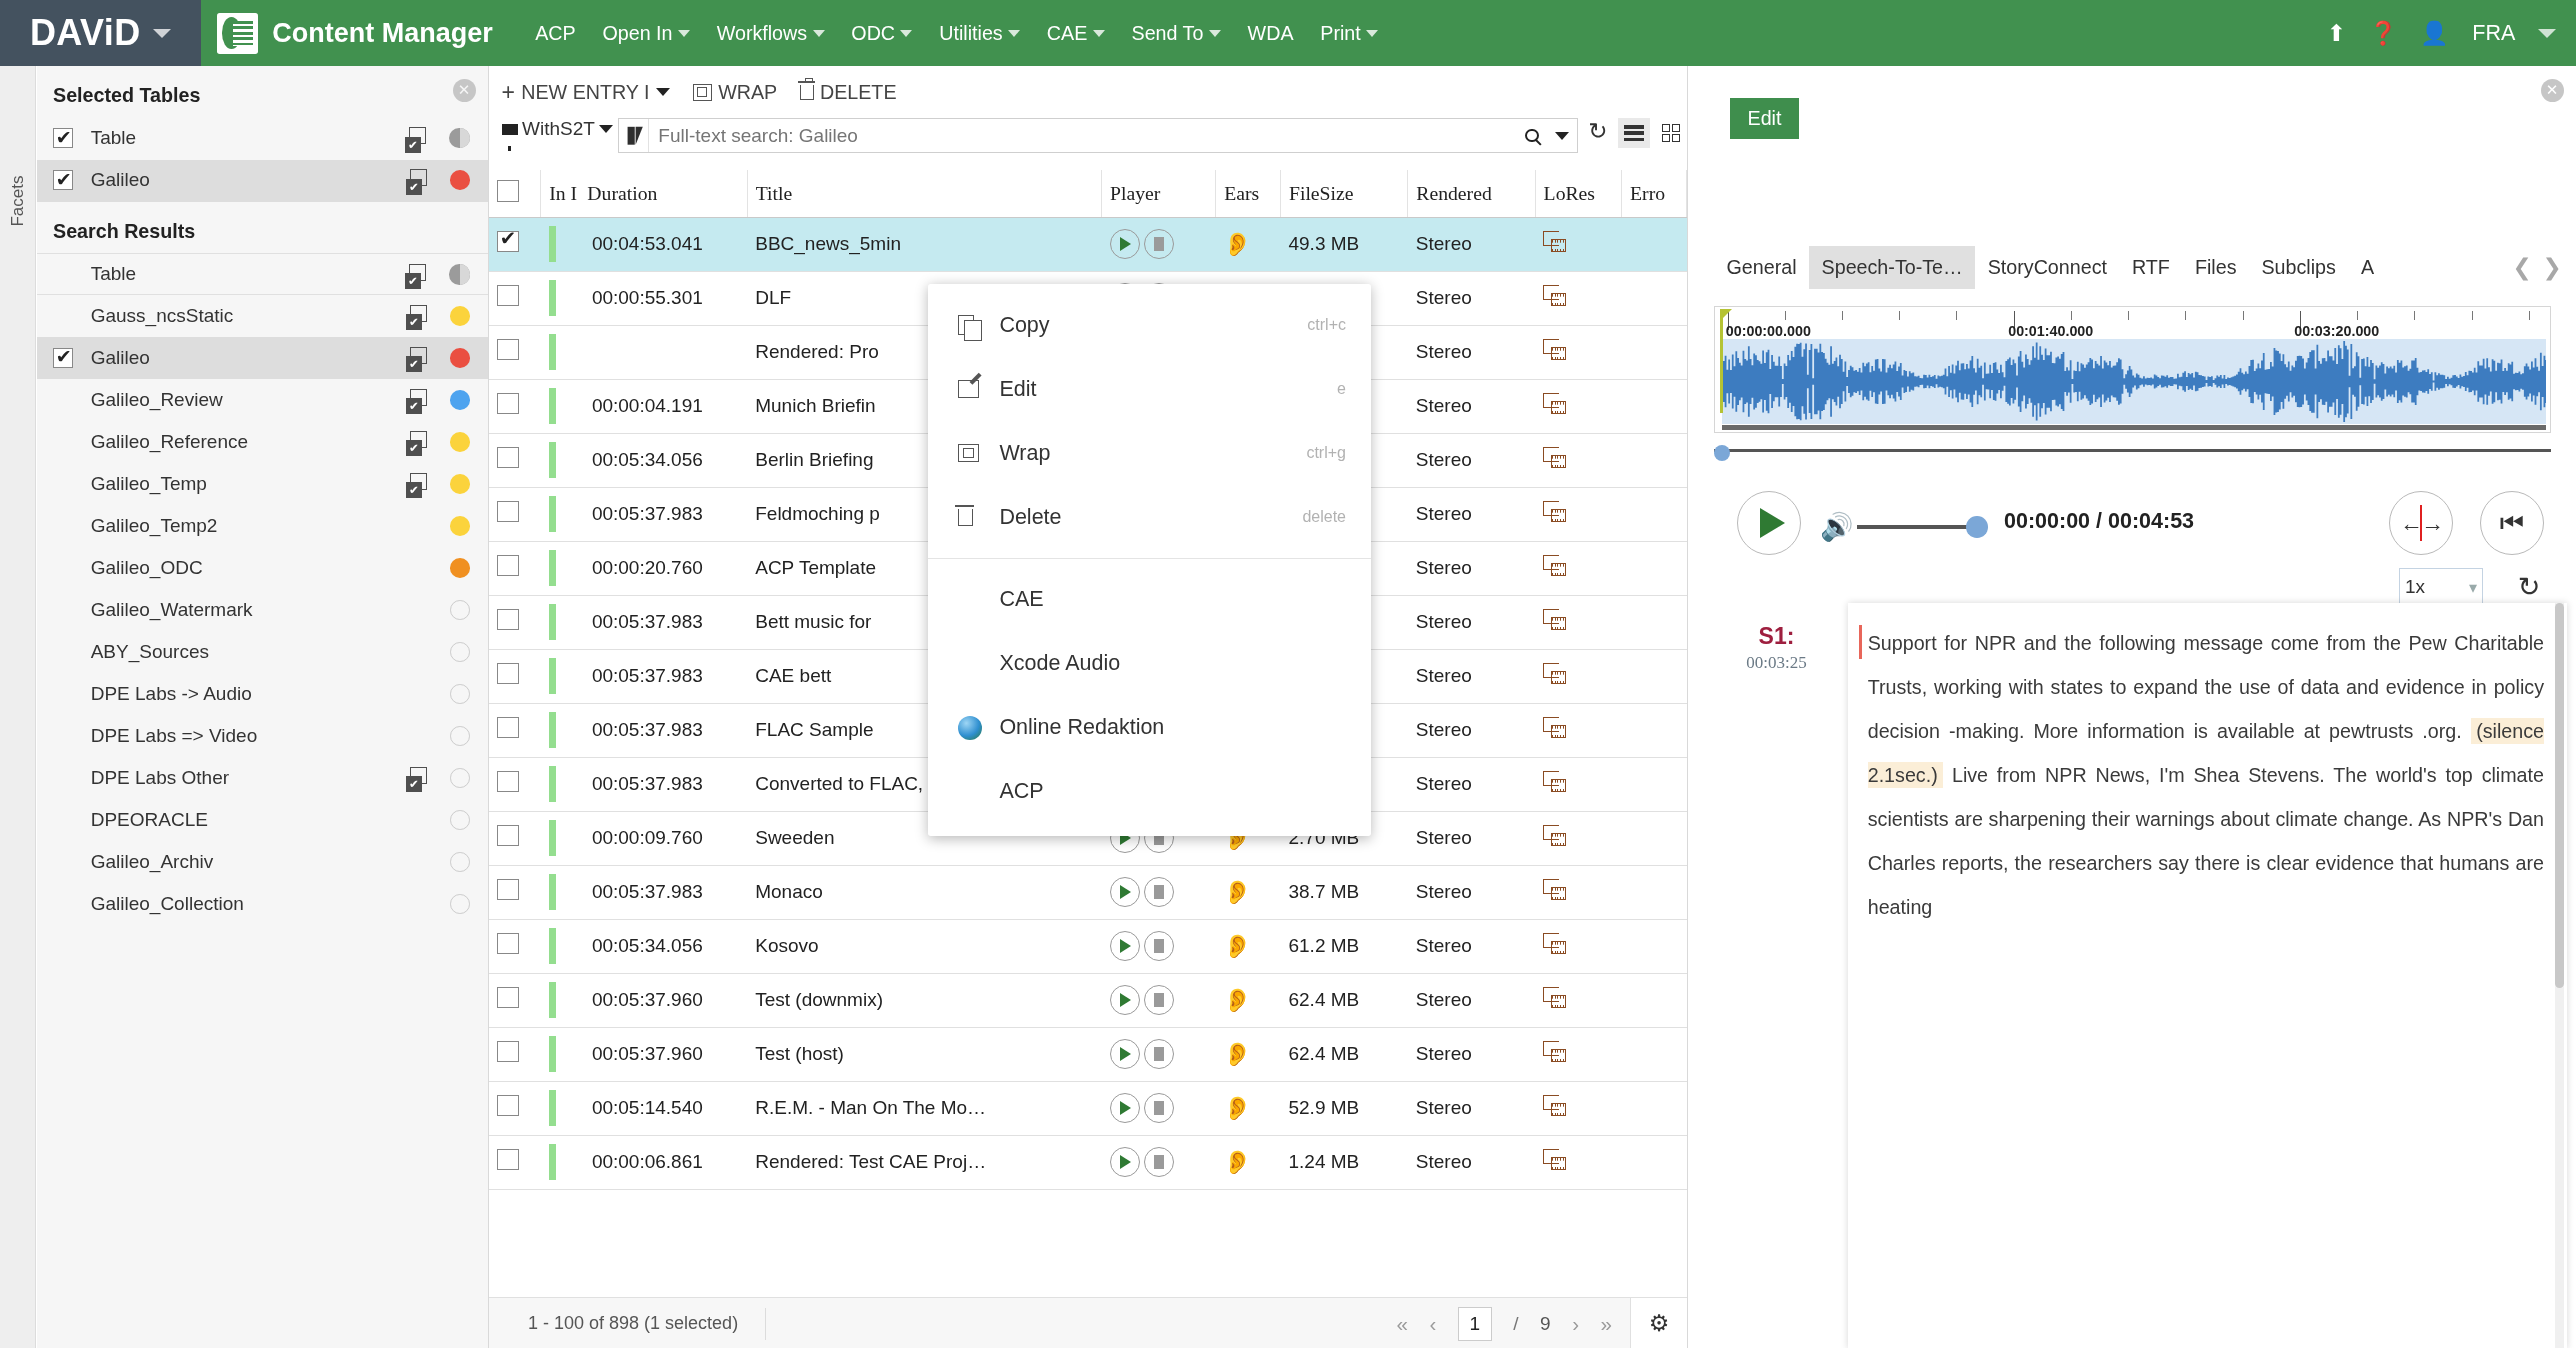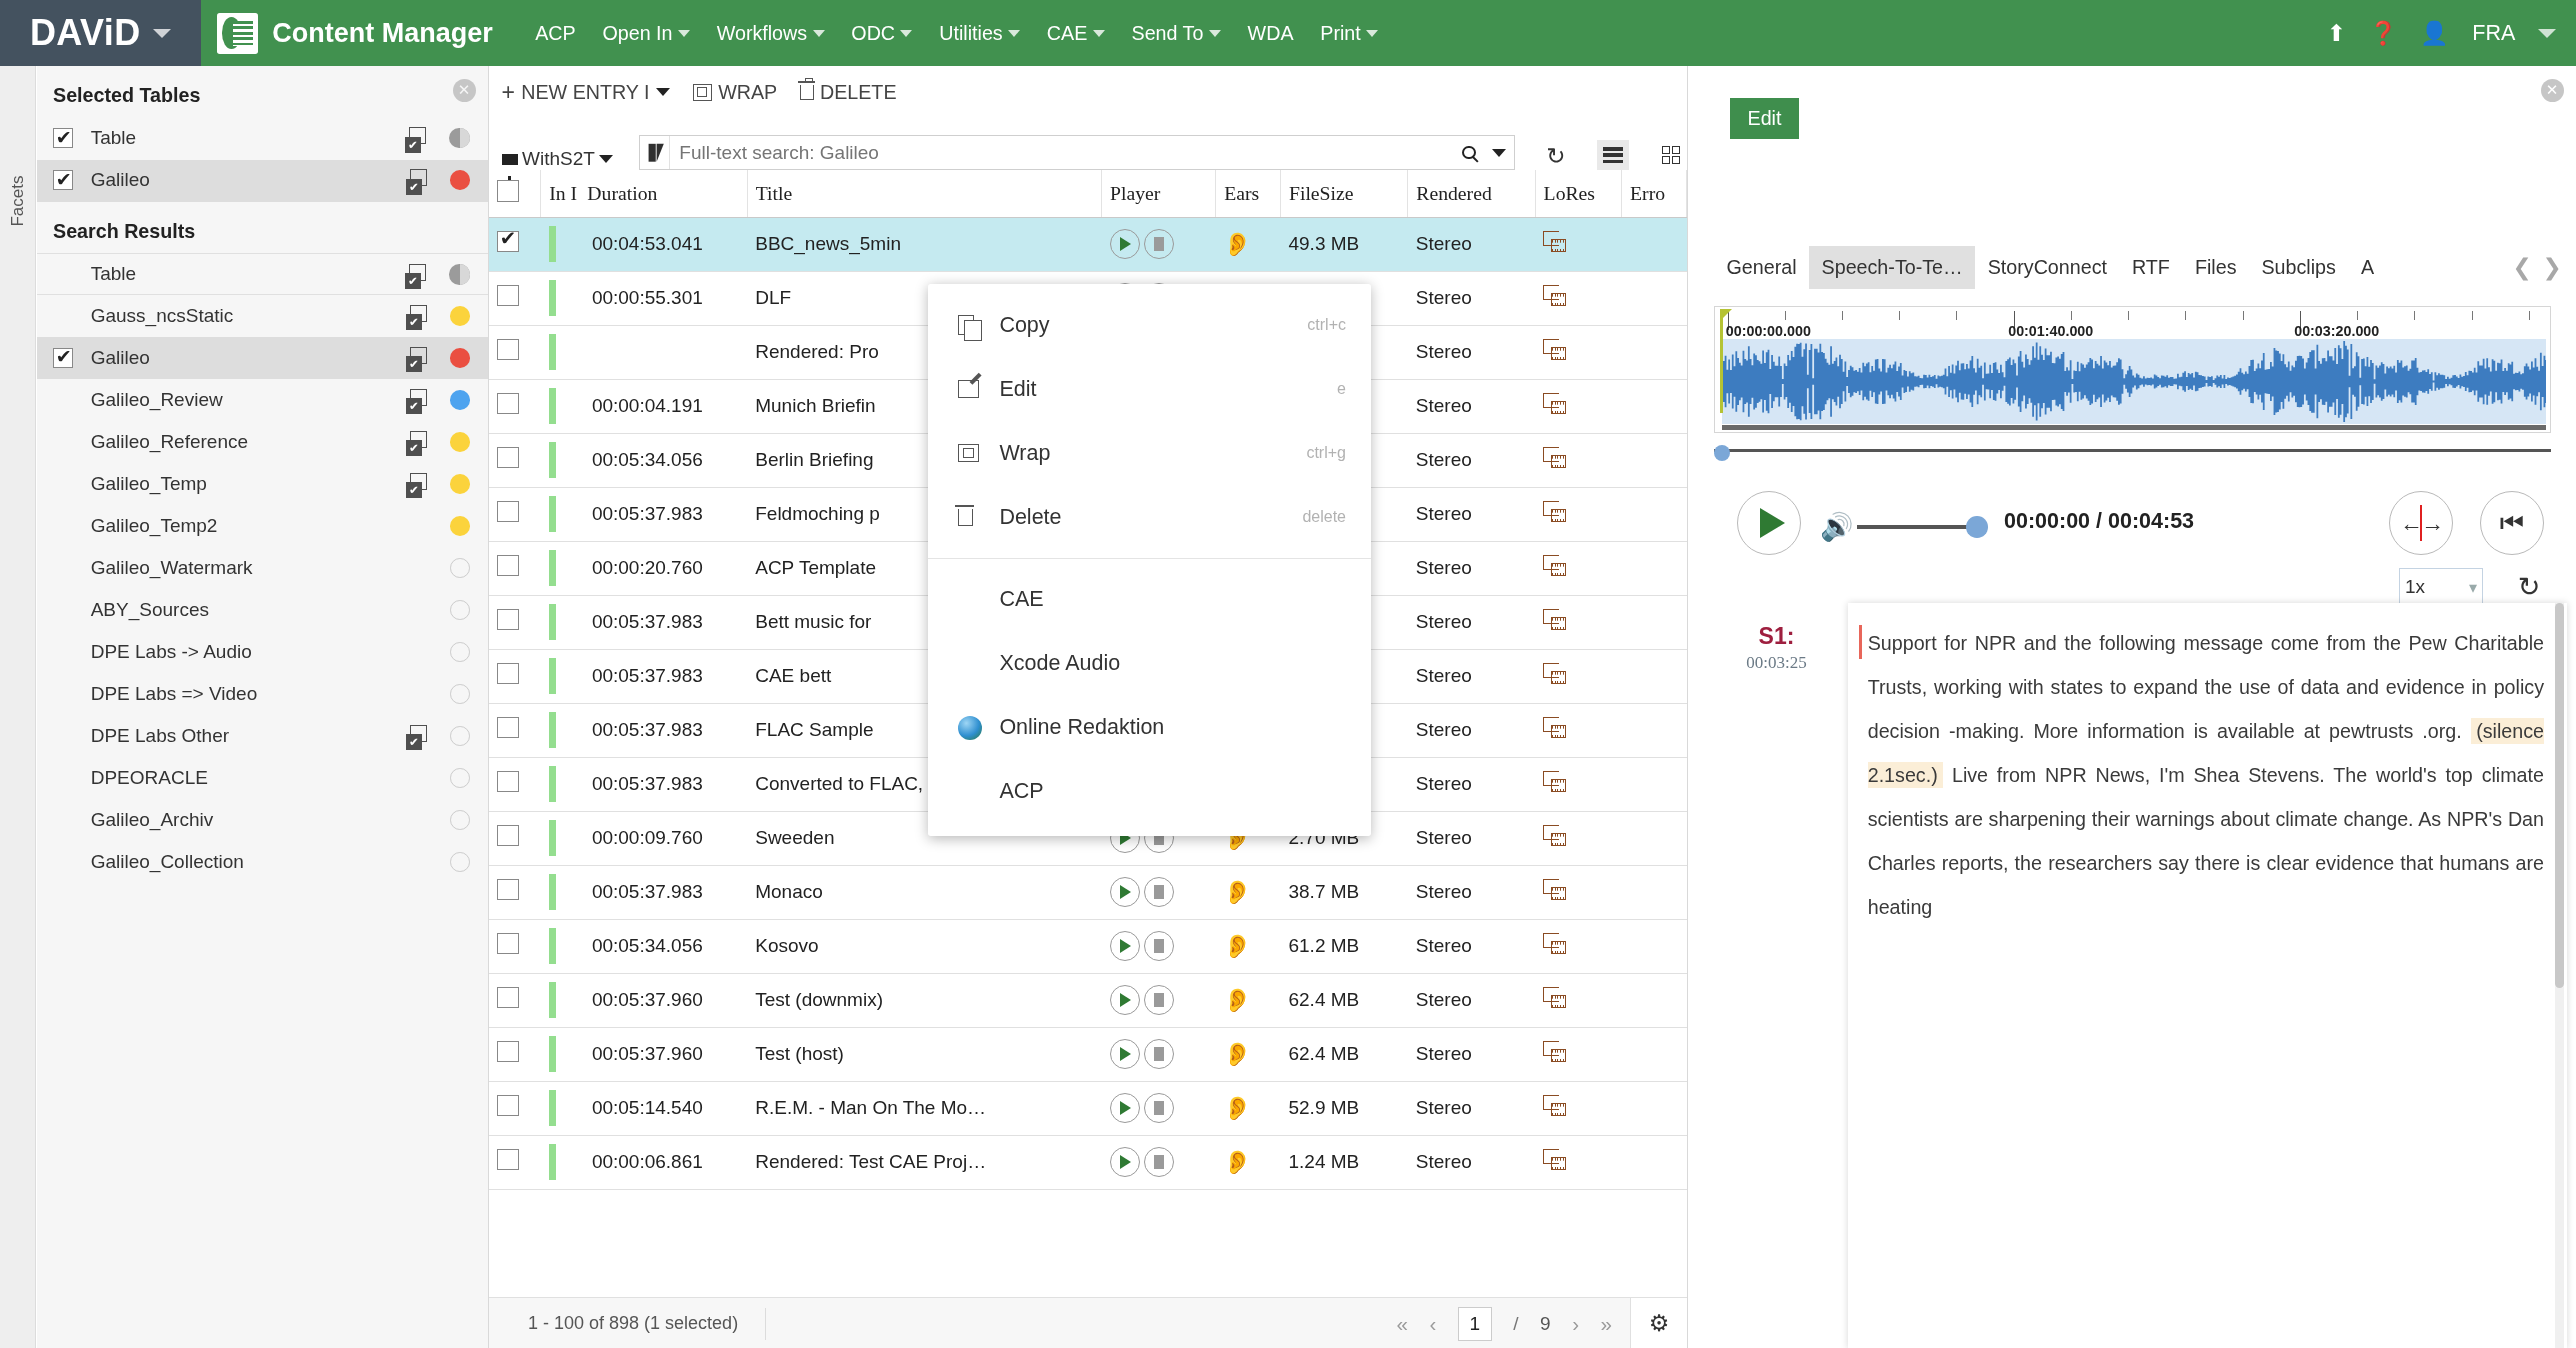--- a/index.html
+++ b/index.html
@@ -66,21 +66,21 @@
   #center { position:absolute; left:489px; top:66px; width:1199px; height:1283px; background:#fff; border-right:0.9px solid #d9d9d9; overflow:hidden;}
   #ctoolbar { height:52px; display:flex; align-items:center; padding-left:12.5px; gap:23px; font-size:19.7px; color:#444; }
   .tbtn { display:flex; align-items:center; gap:6.3px; cursor:pointer; white-space:nowrap;}
   .plusglyph{font-size:23px;line-height:18px;}
   .wrapglyph{width:19px;height:17px;border:1.8px solid #555;position:relative;}
   .wrapglyph:before{content:"";position:absolute;left:3.6px;top:2.7px;right:3.6px;bottom:2.7px;border:1.8px solid #555;}
   .trashglyph{width:13.4px;height:15px;border:1.8px solid #555;border-top:0;position:relative;}
   .trashglyph:before{content:"";position:absolute;left:-3.6px;top:-3.6px;width:17px;height:1.8px;background:#555;}
   .trashglyph:after{content:"";position:absolute;left:3.6px;top:-6.3px;width:6.3px;height:2.7px;border:1.8px solid #555;border-bottom:0;}
 
-  #csearchrow { height:52px; display:flex; align-items:flex-end; padding-left:12.5px; gap:26px; }
+  #csearchrow { height:52px; display:flex; align-items:flex-start; padding-left:12.5px; gap:5px; }
   #withs2t { display:flex;align-items:center;gap:4.5px;font-size:19px;color:#333;cursor:pointer;}
   #fts { flex:1; height:35px; border:0.9px solid #cfcfcf; background:#fff; display:flex; align-items:center; }
   #fts .s2t-badge{width:30px;height:33px;display:flex;align-items:center;justify-content:center;border-right:0.9px solid #e2e2e2;}
   #fts input{flex:1;border:0;outline:0;font-size:19px;color:#777;padding:0 9px;font-family:"Liberation Sans",sans-serif;}
   .iconbtn{width:30px;display:flex;align-items:center;justify-content:center;cursor:pointer;}
   #view-list,#view-grid{width:32px;height:30px;display:flex;align-items:center;justify-content:center;cursor:pointer;}
   #view-list{background:#e9e9e9;}
   .bars{width:19.7px;height:16px;background:repeating-linear-gradient(to bottom,#333 0 3.6px,transparent 3.6px 6.3px);}
   .grid4{width:18px;height:18px;display:grid;grid-template-columns:1fr 1fr;grid-template-rows:1fr 1fr;gap:2.7px;}
   .grid4 i{border:1.8px solid #333;display:block;}
@@ -299,20 +299,26 @@
         <span class="cbspace"></span>
         <span class="nm">Galileo_Temp</span>
         <span class="dupicon"></span>
         <span class="dot" style="background:#fbd33c"></span>
       </div>
       <div class="lp-row">
         <span class="cbspace"></span>
         <span class="nm">Galileo_Temp2</span>
         <span class="dupicon" style="visibility:hidden"></span>
         <span class="dot" style="background:#fbd33c"></span>
+      </div>
+      <div class="lp-row">
+        <span class="cbspace"></span>
+        <span class="nm">Galileo_ODC</span>
+        <span class="dupicon" style="visibility:hidden"></span>
+        <span class="dot" style="background:#f09021"></span>
       </div>
       <div class="lp-row">
         <span class="cbspace"></span>
         <span class="nm">Galileo_Watermark</span>
         <span class="dupicon" style="visibility:hidden"></span>
         <span class="dot empty"></span>
       </div>
       <div class="lp-row">
         <span class="cbspace"></span>
         <span class="nm">ABY_Sources</span>

